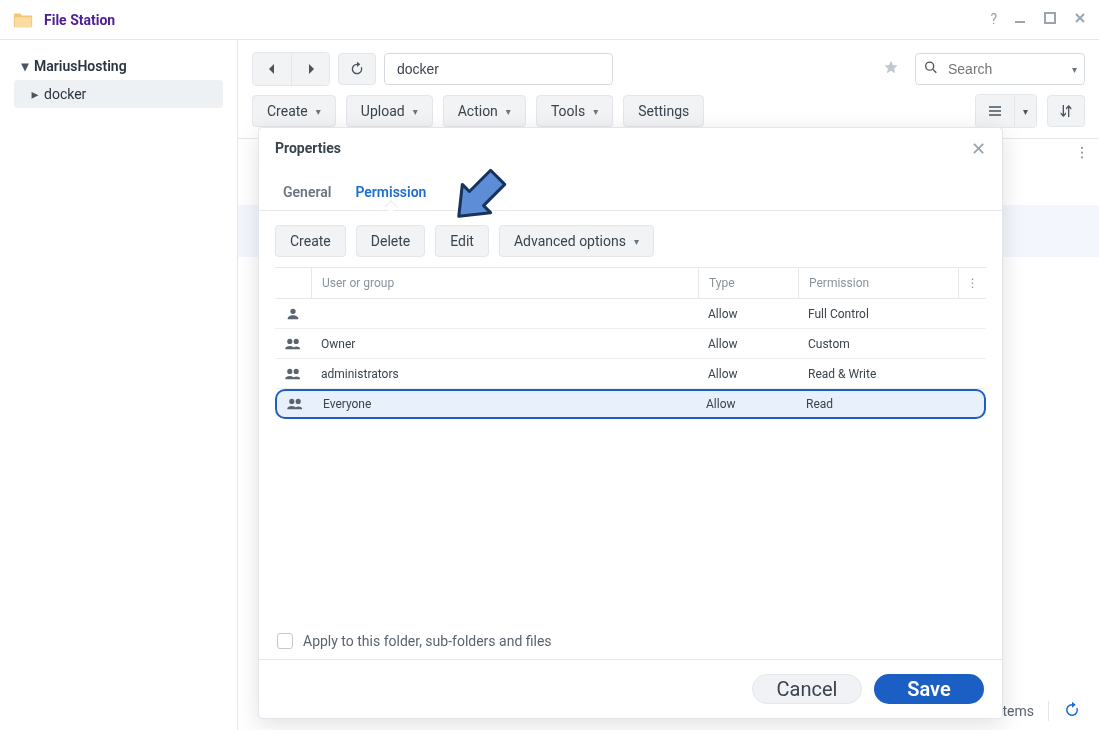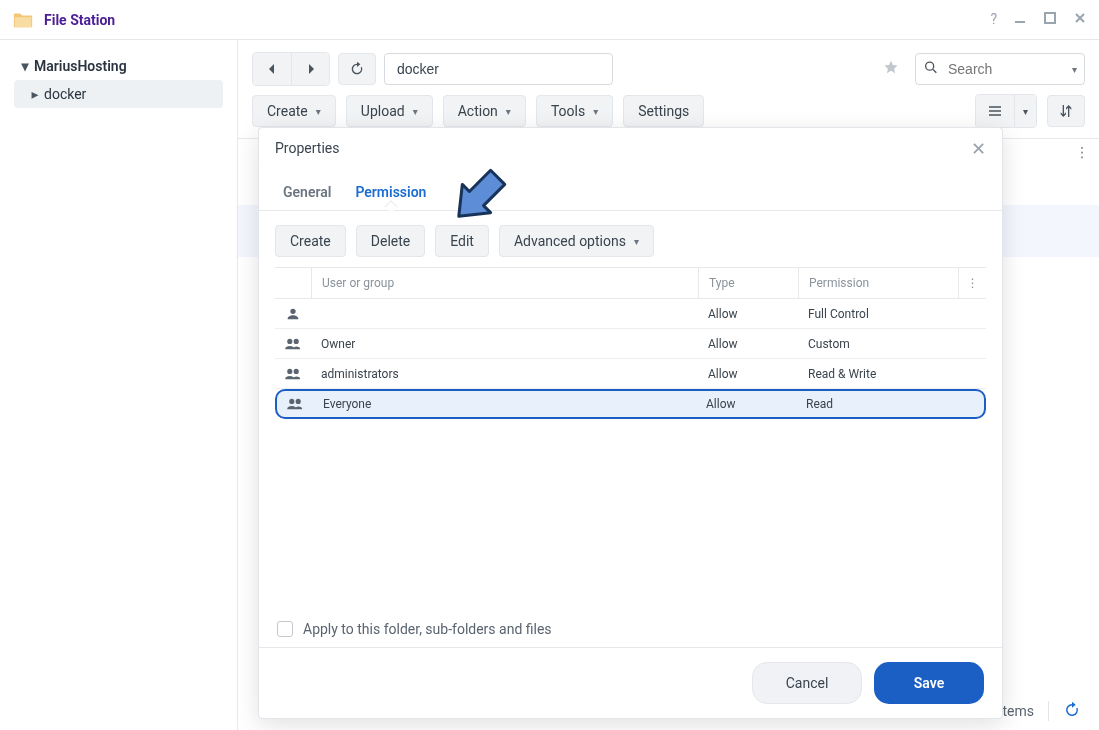--- a/index.html
+++ b/index.html
@@ -160,21 +160,21 @@
       box-shadow: 0 6px 24px rgba(0,0,0,.12);
       display: flex;
       flex-direction: column;
       z-index: 10;
     }
     .dialog-titlebar {
       height: 40px;
       display: flex; align-items: center;
       padding: 0 16px;
     }
-    .dialog-title { font-weight: 400; color: #3a444e; flex: 1; }
+    .dialog-title { font-weight: 700; color: #3a444e; flex: 1; }
     .dialog-close { color: #9aa4af; cursor: pointer; font-size: 18px; }
 
     .dialog-tabs {
       display: flex;
       gap: 20px;
       border-bottom: 1px solid #e6e8eb;
       padding: 0 22px;
       margin-top: 6px;
     }
     .dialog-tab {
@@ -250,24 +250,24 @@
     }
 
     .dialog-footer {
       display: flex;
       justify-content: flex-end;
       gap: 12px;
       padding: 14px 18px;
     }
     .pill-btn {
       min-width: 110px;
-      height: 42px;
+      height: 30px;
       border-radius: 15px;
       display: inline-flex; align-items: center; justify-content: center;
-      font-size: 14px;
+      font-size: 20px;
       cursor: pointer;
     }
     .pill-cancel { background: #f0f2f5; color: #3a444e; border: 1px solid #e3e6ea; }
     .pill-save { background: #1b5fc4; color: #fff; border: none; font-weight: 600; }
 
     
     .arrow-annotation {
       position: absolute;
       left: 450px;
       top: 160px;

